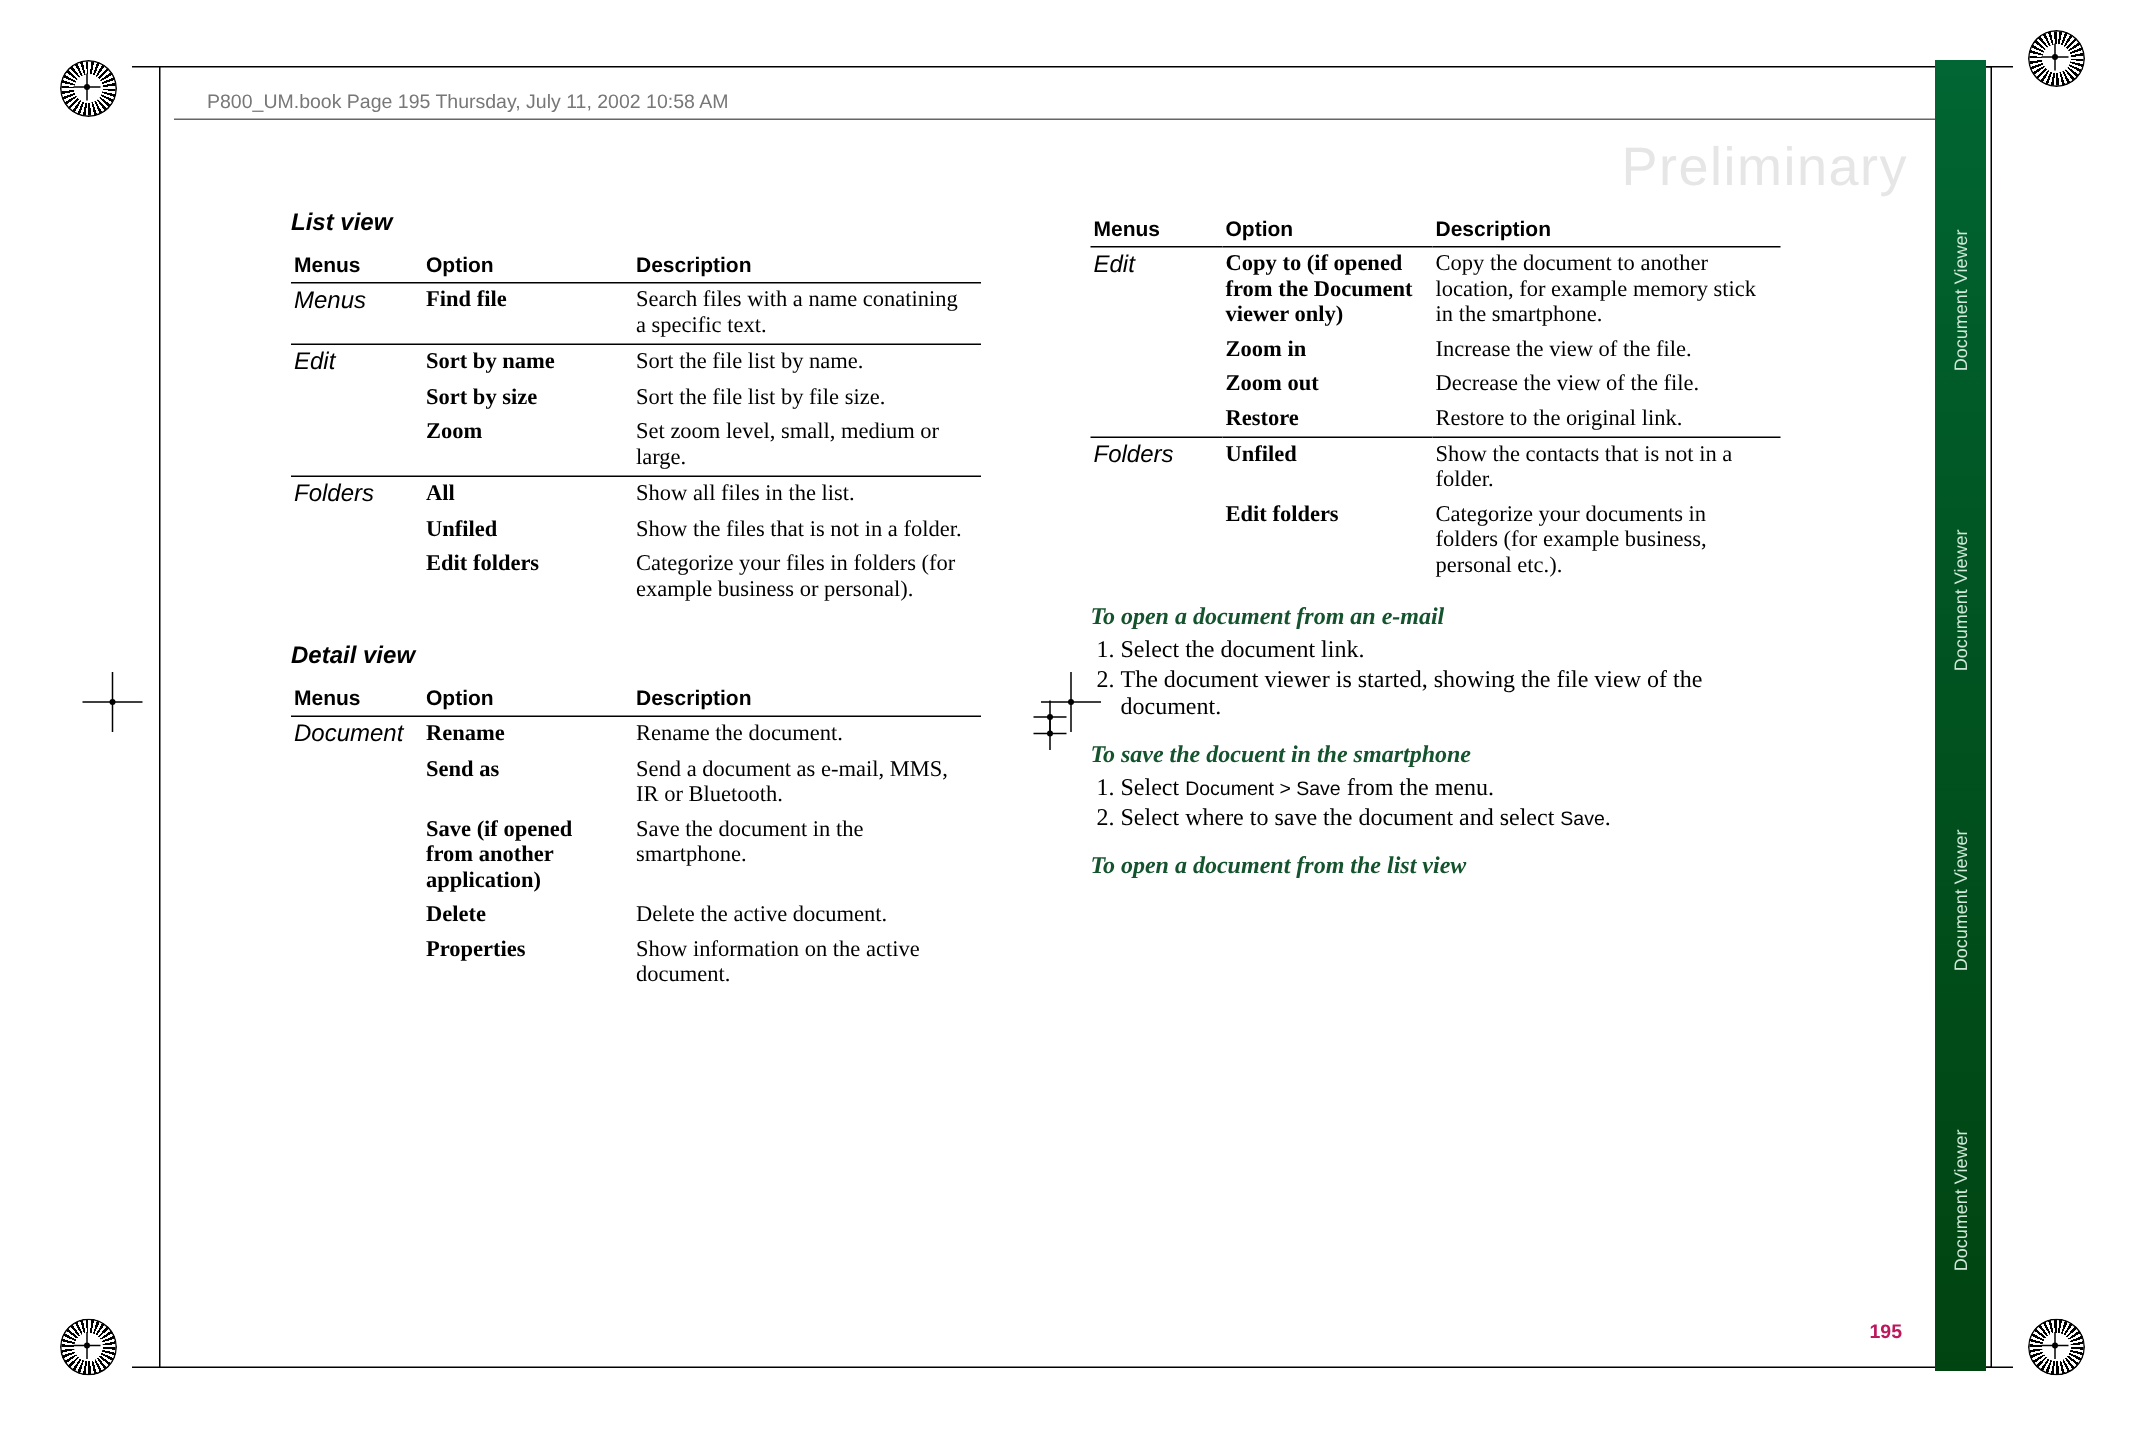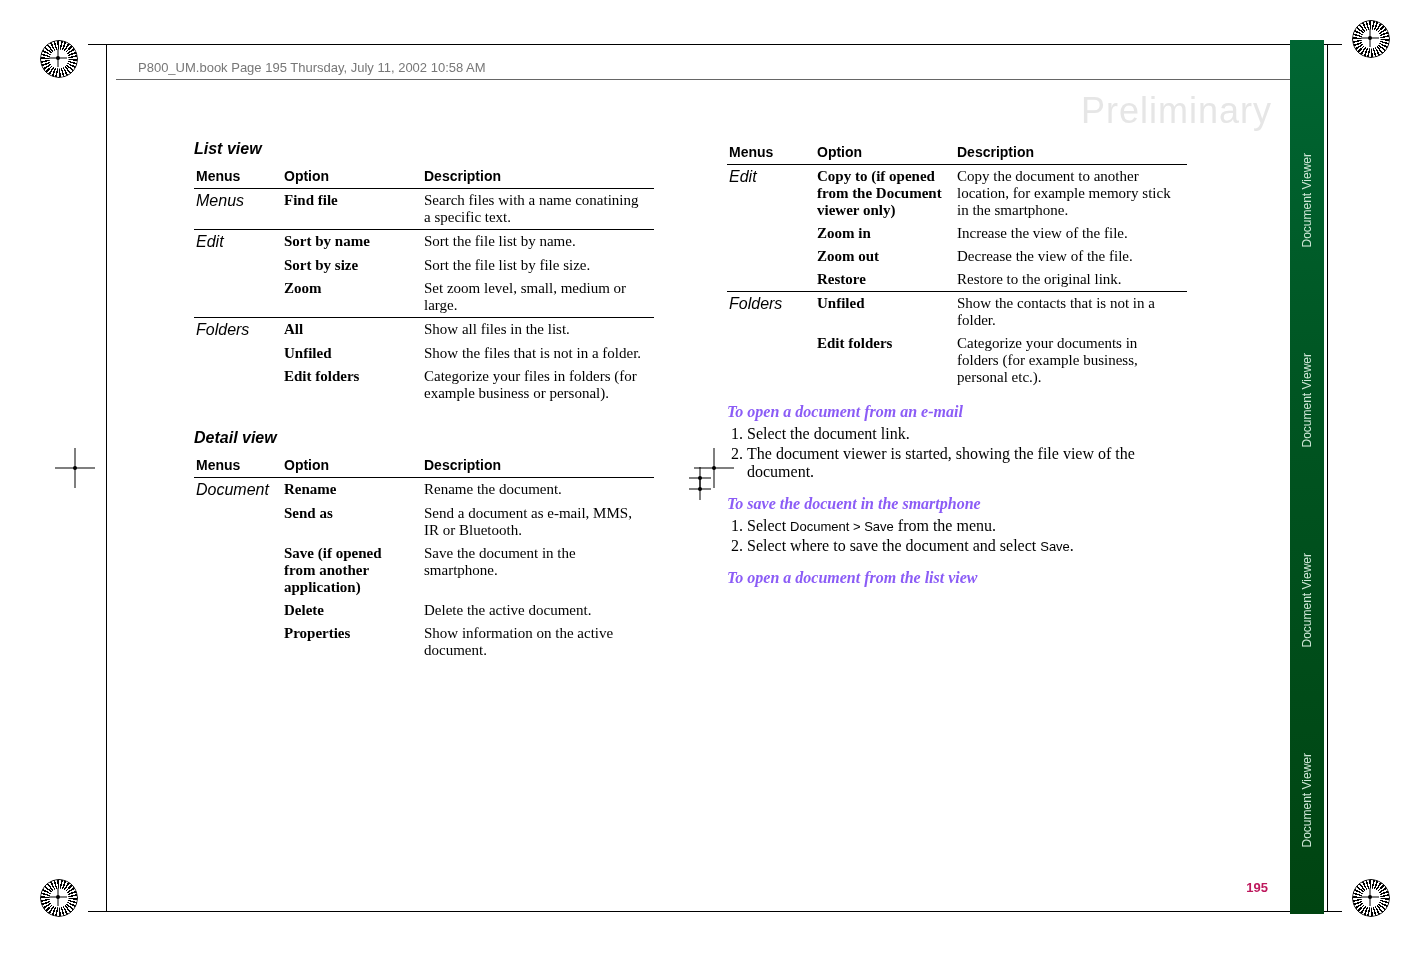--- a/index.html
+++ b/index.html
@@ -151,21 +151,21 @@
     font-style:italic;
     font-size:16px;
     width:78px;
   }
   table.menu-table td.option-cell{ width:130px;font-weight:bold; }
   tr.group-sep td{ border-top:1px solid #000; }
 
   .blue-head{
     font-style:italic;
     font-weight:700;
-    color:#8b5cf6;
+    color:#14532d;
     margin:14px 0 4px 0;
     font-size:16px;
   }
   ol.steps{
     margin:2px 0 6px 0;
     padding-left:20px;
   }
   ol.steps li{ margin:2px 0; }
 
   .sans-b{ font-family: Arial, sans-serif; font-weight:400; font-size:13px; }

